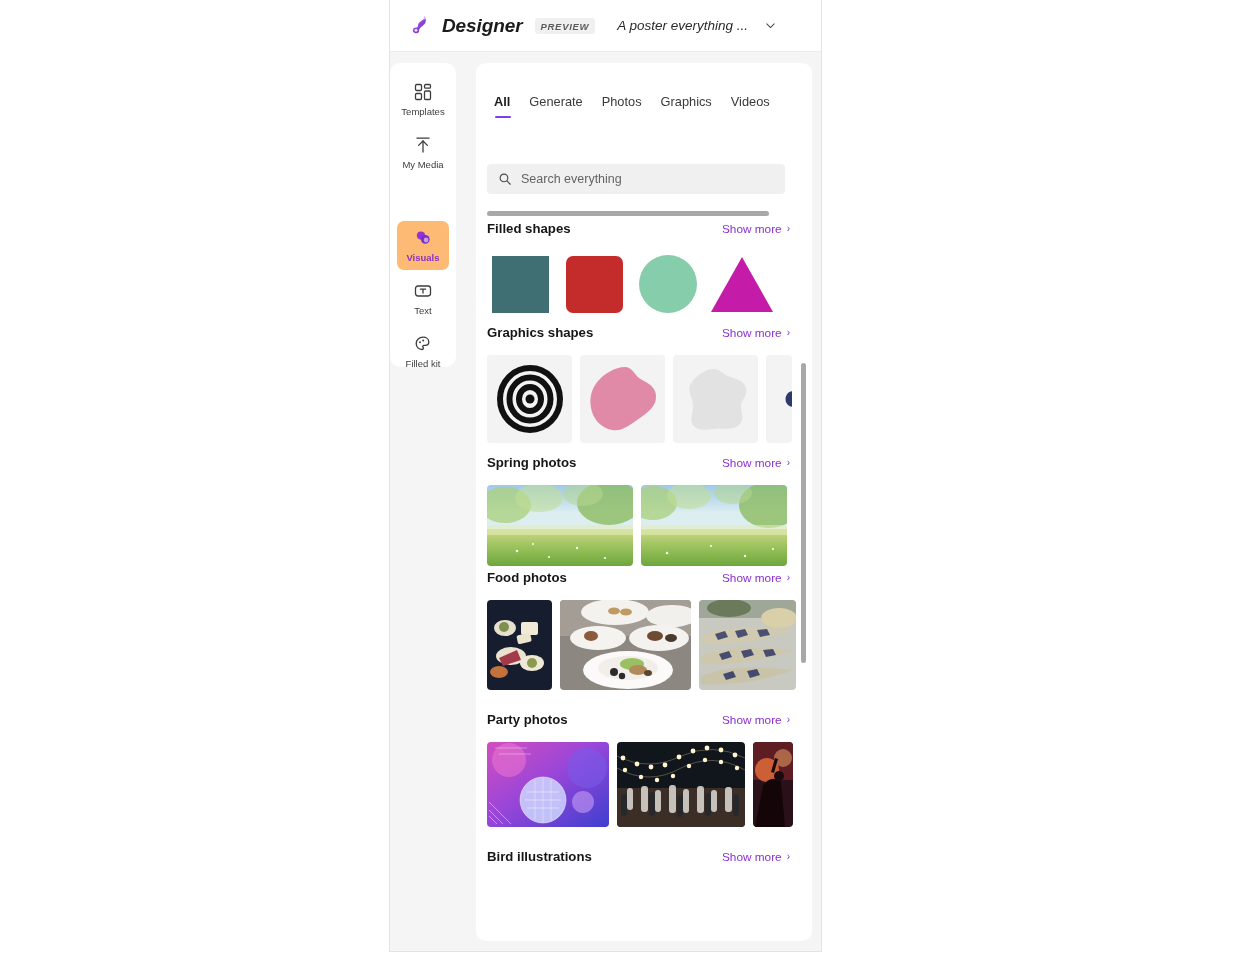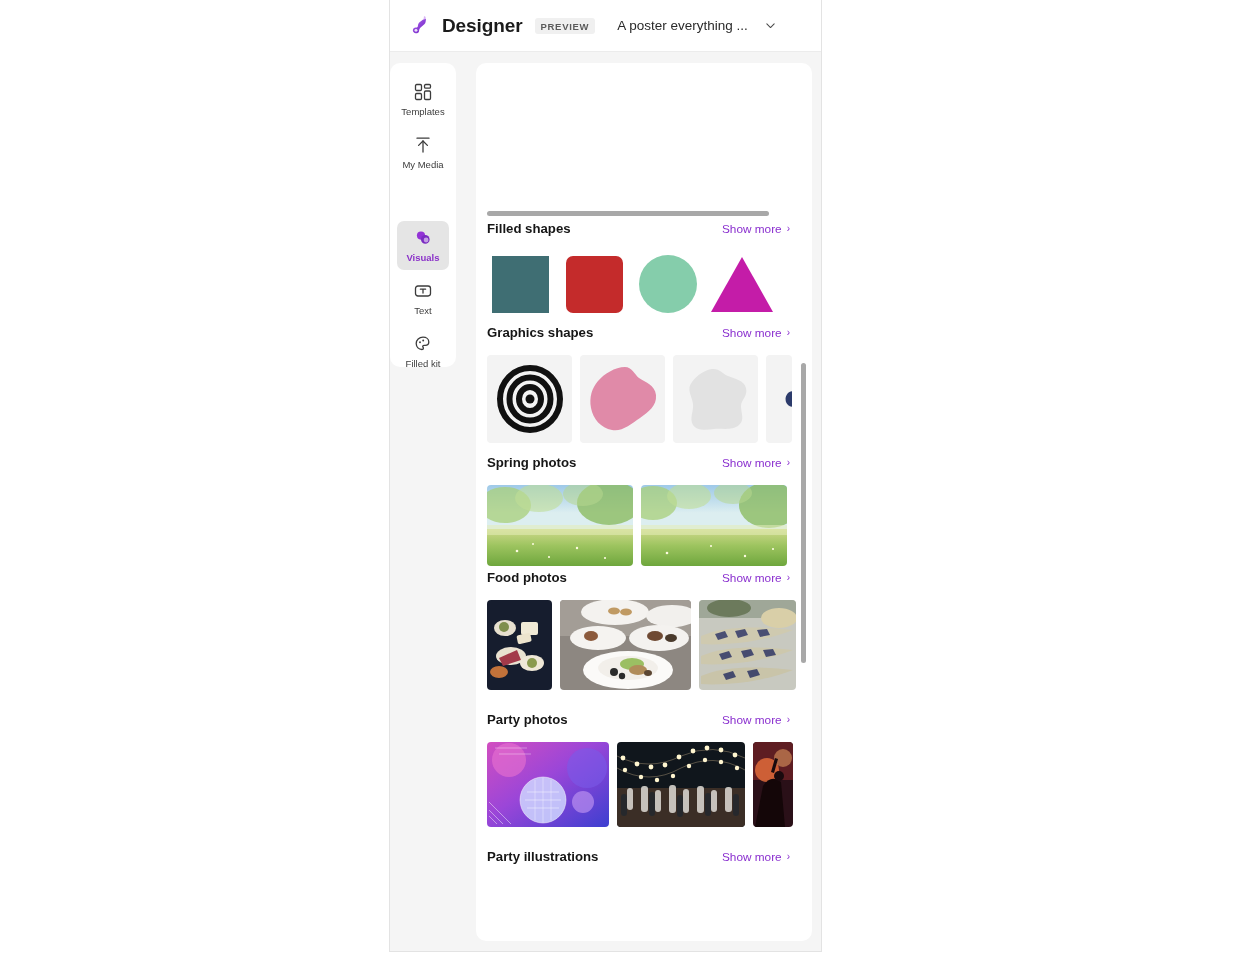--- a/index.html
+++ b/index.html
@@ -23,20 +23,21 @@
   }
 
   
   #topbar {
     position: absolute; left: 0; top: 0;
     width: 433px; height: 52px;
     background: #ffffff;
     border-bottom: 1px solid #ececec;
     display: flex; align-items: center;
     padding-left: 19px;
+    font-style: italic;
   }
   #brand-logo { width: 23px; height: 24px; display:block; flex: 0 0 auto;}
   #brand-name {
     font-size: 19px; font-weight: bold; color: #1b1b1b;
     margin-left: 10px; letter-spacing: -0.1px;
   }
   #preview-badge {
     margin-left: 12px;
     background: #f0f0f0;
     color: #5b5b5b;
@@ -72,21 +73,21 @@
     border-radius: 7px;
     padding: 7px 0 6px 0;
     display: flex; flex-direction: column;
     align-items: center; gap: 4px;
     cursor: pointer;
   }
   .rail-item .rail-label {
     font-size: 9.5px; color: #3c3c3c; line-height: 12px;
     white-space: nowrap;
   }
-  .rail-item.active { background: #e5e5e5; margin-top: 44px; }
+  .rail-item.active { background: #fdba74; margin-top: 44px; }
   .rail-item.active .rail-label { color: #8b32c9; font-weight: 600; }
   .rail-icon { width: 20px; height: 20px; display:block; }
 
   
   #main-panel {
     position: absolute;
     left: 86px; top: 63px;
     width: 336px; height: 878px;
     background: #ffffff;
     border-radius: 10px;
@@ -274,25 +275,39 @@
         <path d="M10 3.2c-3.8 0-6.8 2.8-6.8 6.4 0 3.5 2.7 5.9 5.6 5.9 1 0 1.6-.6 1.6-1.3 0-.4-.2-.7-.4-1-.2-.3-.3-.5-.3-.8 0-.6.5-1.1 1.2-1.1h1.3c2.1 0 3.6-1.4 3.6-3.4 0-2.8-2.6-4.7-5.8-4.7z" fill="none" stroke="#3c3c3c" stroke-width="1.3" stroke-linejoin="round"></path>
         <circle cx="7" cy="8.2" r="0.95" fill="#3c3c3c"></circle>
         <circle cx="10.2" cy="6.5" r="0.95" fill="#3c3c3c"></circle>
       </svg>
       <span class="rail-label">Filled kit</span>
     </div>
   </div>
 
   <div id="main-panel">
 
+    <div id="tabs">
+      <div class="tab active">All</div>
+      <div class="tab">Generate</div>
+      <div class="tab">Photos</div>
+      <div class="tab">Graphics</div>
+      <div class="tab">Videos</div>
+    </div>
 
     <div id="tab-scrollbar-track">
       <div id="tab-scrollbar-thumb"></div>
     </div>
 
+    <div id="search-box">
+      <svg width="14" height="14" viewBox="0 0 16 16">
+        <circle cx="6.8" cy="6.8" r="4.4" fill="none" stroke="#4a4a4a" stroke-width="1.3"></circle>
+        <path d="M10.2 10.2 L14 14" stroke="#4a4a4a" stroke-width="1.3" stroke-linecap="round"></path>
+      </svg>
+      <input id="search-input" type="text" placeholder="Search everything" style="">
+    </div>
 
     <div id="scroll-region">
       <div id="scroll-inner">
 
         <div class="section">
           <div class="section-head">
             <span class="section-title">Filled shapes</span>
             <span class="show-more">
               <span>Show more</span>
               <span class="chev">›</span>
@@ -559,21 +574,21 @@
                 <path d="M18 30 l4 -14 l3 1 l-4 14 z" fill="#1a0a0e"></path>
                 <path d="M10 44 q8 -12 18 -4 l4 45 l-30 0 z" fill="#140608"></path>
                 <circle cx="26" cy="34" r="5" fill="#1a0a0e"></circle>
               </svg>
             </div>
           </div>
         </div>
 
         <div class="section" style="margin-top:22px;">
           <div class="section-head">
-            <span class="section-title">Party illustrations</span>
+            <span class="section-title">Bird illustrations</span>
             <span class="show-more">
               <span>Show more</span>
               <span class="chev">›</span>
             </span>
           </div>
         </div>
 
       </div>
     </div>
 

